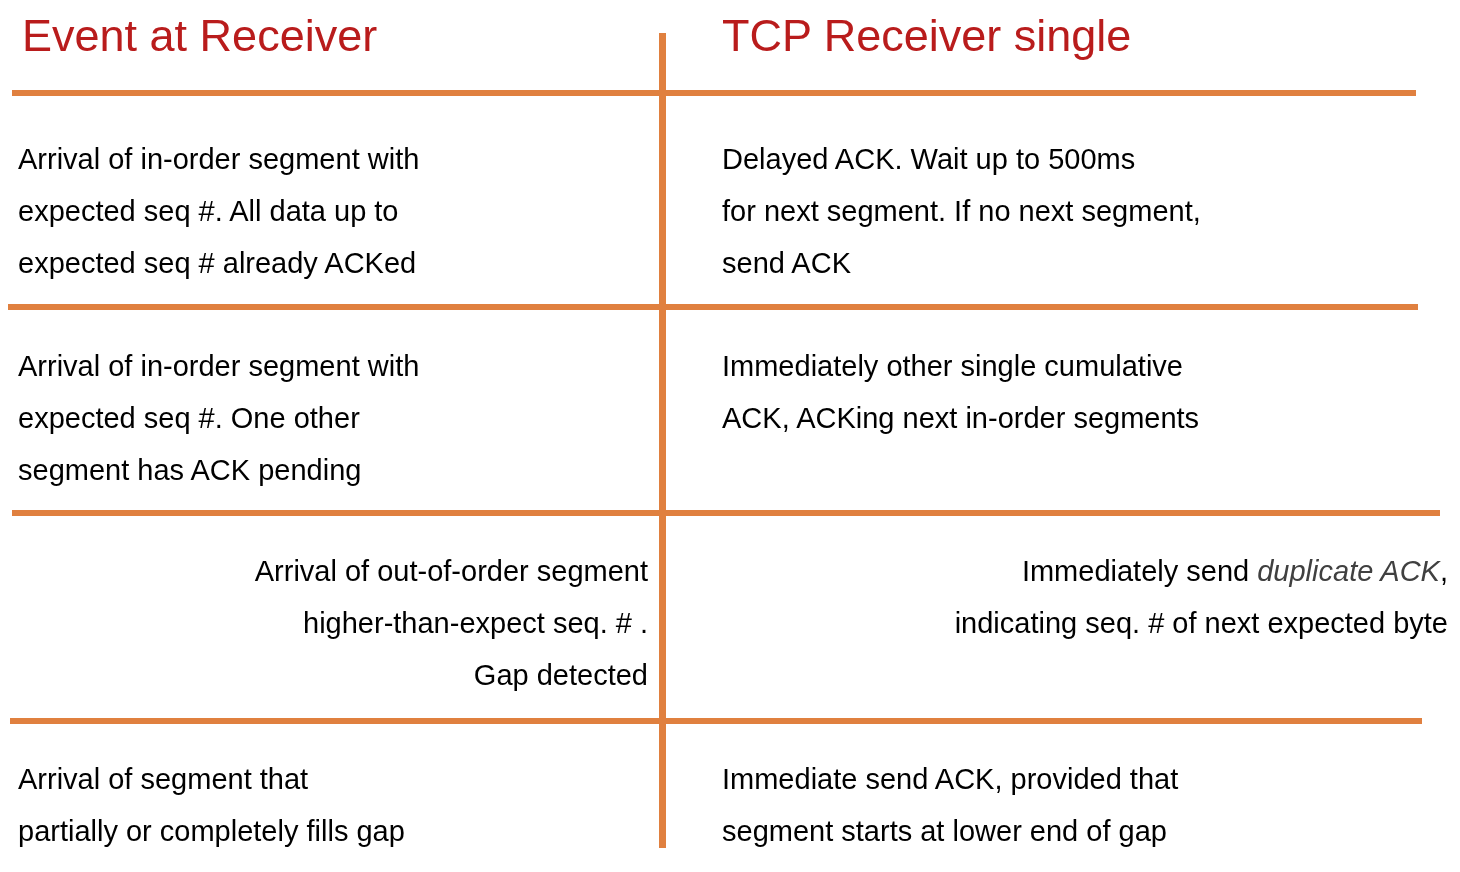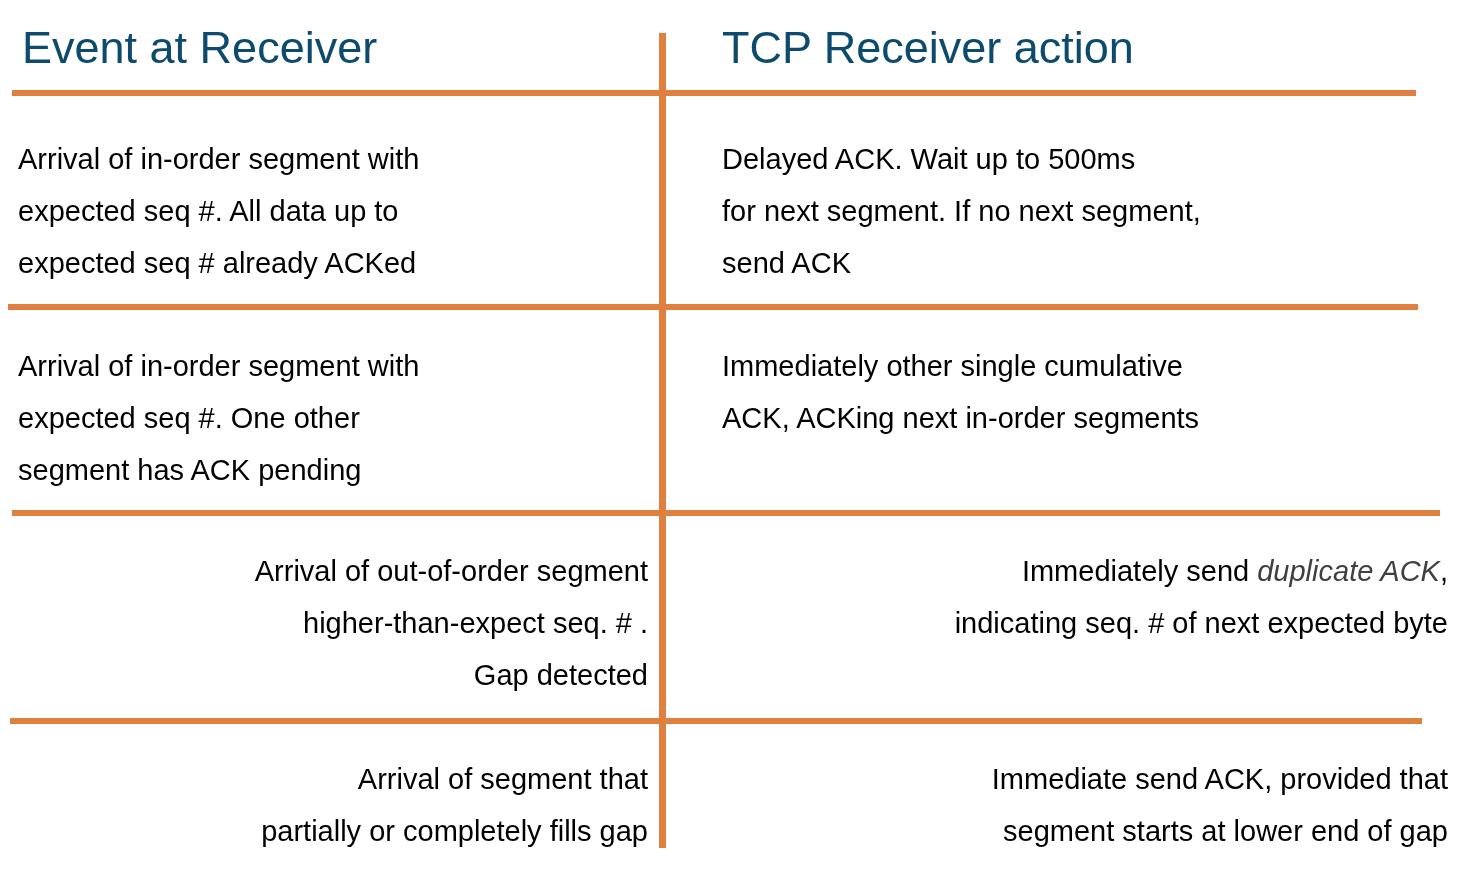--- a/index.html
+++ b/index.html
@@ -44,25 +44,25 @@
     background: #E0803F;
   }
   .rule.header-rule { left: 12px;  top: 90px;  width: 1404px; }
   .rule.row-rule-1  { left: 8px;   top: 304px; width: 1410px; }
   .rule.row-rule-2  { left: 12px;  top: 510px; width: 1428px; }
   .rule.row-rule-3  { left: 10px;  top: 718px; width: 1412px; }
 
   
   .header-cell {
     position: absolute;
-    top: 20px;
+    top: 8px;
     font-size: 45px;
     line-height: 56px;
     font-weight: 400;
-    color: #0c4a6e;
+    color: #b91c1c;
     white-space: nowrap;
   }
   .header-cell.left  { left: 22px; }
   .header-cell.right { left: 722px; }
 
   
   .cell {
     position: absolute;
     font-size: 29px;
     line-height: 52px;
@@ -70,36 +70,36 @@
     color: #000000;
   }
   .cell .line { display: block; white-space: nowrap; }
 
   .cell.col-left  { left: 18px;  width: 630px; }
   .cell.col-right { left: 722px; width: 726px; }
 
   .cell.r1 { top: 133px; }
   .cell.r2 { top: 340px; }
   .cell.r3 { top: 545px; text-align: right; }
-  .cell.r4 { top: 753px; text-align: right; }
+  .cell.r4 { top: 753px; }
 
   
   .em-red {
     color: #404040;
     font-style: italic;
   }
 </style>
 </head>
 <body>
 
 <div id="ack-table">
 
   <div class="header-cell left">Event at Receiver</div>
 
-  <div class="header-cell right">TCP Receiver action</div>
+  <div class="header-cell right">TCP Receiver single</div>
 
   <div class="col-divider"></div>
   <div class="rule header-rule"></div>
   <div class="rule row-rule-1"></div>
   <div class="rule row-rule-2"></div>
   <div class="rule row-rule-3"></div>
 
   <div class="cell col-left r1">
     <span class="line">Arrival of in-order segment with</span>
     <span class="line">expected seq #. All data up to</span>

